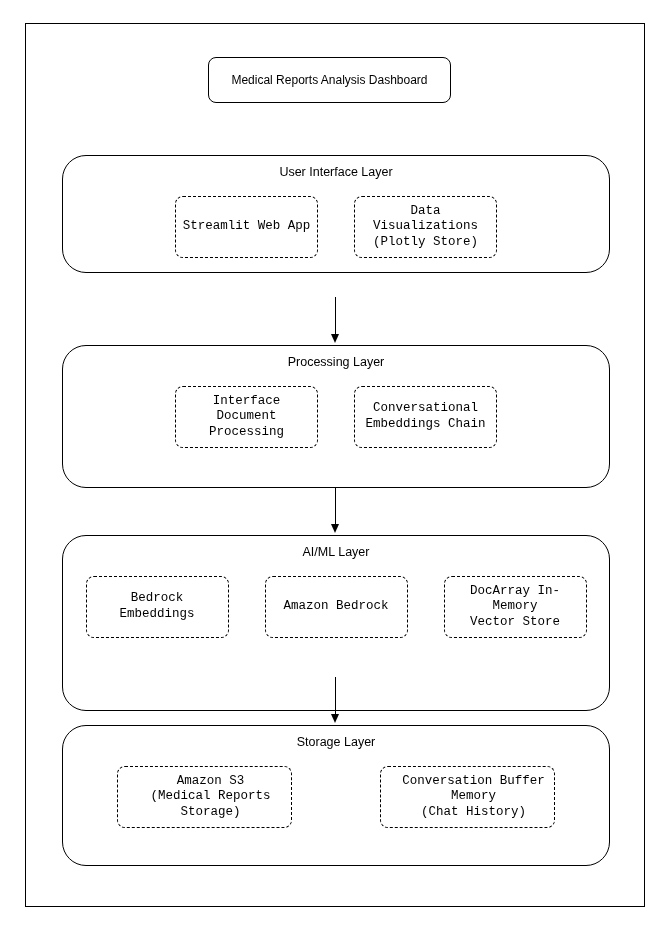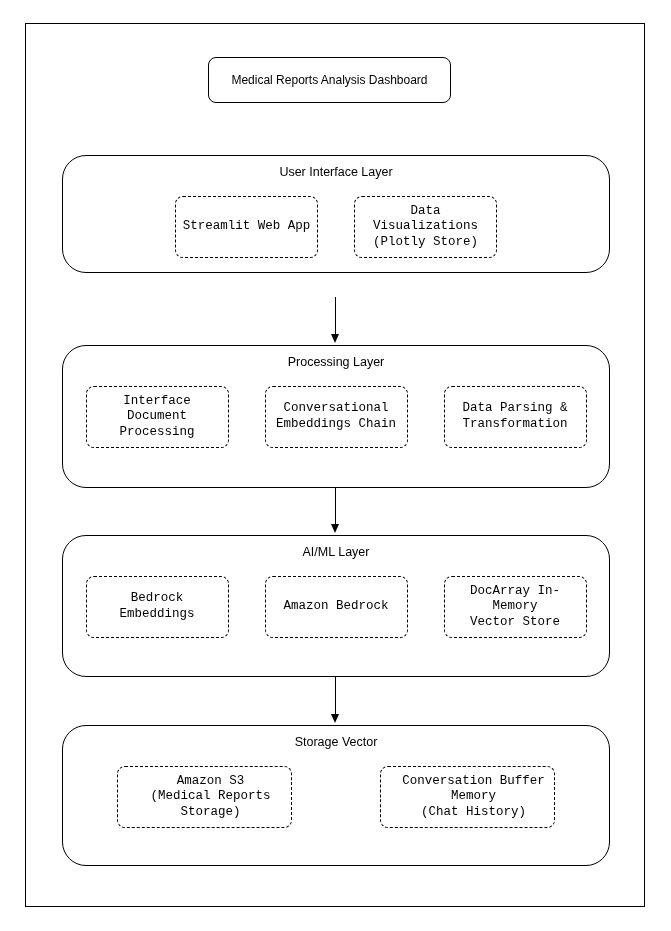--- a/index.html
+++ b/index.html
@@ -43,21 +43,21 @@
     position: absolute;
     left: 62px;
     width: 548px;
     border: 1px solid #000000;
     border-radius: 24px;
     background: #ffffff;
     box-sizing: border-box;
   }
   .layer-1 { top: 155px; height: 118px; }
   .layer-2 { top: 345px; height: 143px; }
-  .layer-3 { top: 535px; height: 142px; }
+  .layer-3 { top: 535px; height: 176px; }
   .layer-4 { top: 725px; height: 141px; }
   .layer-label {
     position: absolute;
     top: 9px;
     left: 0;
     right: 0;
     text-align: center;
     font-size: 12.5px;
   }
   .components {
@@ -148,24 +148,20 @@
   <div class="layer-label">Processing Layer</div>
   <div class="components triple">
     <div class="node std">
       <span class="node-label">Interface Document
 Processing</span>
     </div>
     <div class="node std">
       <span class="node-label">Conversational
 Embeddings Chain</span>
     </div>
-    <div class="node std">
-      <span class="node-label">Data Parsing &amp;
-Transformation</span>
-    </div>
   </div>
 </div>
 
 <div class="arrow arrow-2">
   <div class="shaft"></div>
   <div class="head"></div>
 </div>
 
 <div class="layer layer-3">
   <div class="layer-label">AI/ML Layer</div>
@@ -182,21 +178,21 @@
     </div>
   </div>
 </div>
 
 <div class="arrow arrow-3">
   <div class="shaft"></div>
   <div class="head"></div>
 </div>
 
 <div class="layer layer-4">
-  <div class="layer-label">Storage Vector</div>
+  <div class="layer-label">Storage Layer</div>
   <div class="components double">
     <div class="node wide">
       <span class="node-label">Amazon S3
 (Medical Reports Storage)</span>
     </div>
     <div class="node wide">
       <span class="node-label">Conversation Buffer Memory
 (Chat History)</span>
     </div>
   </div>

